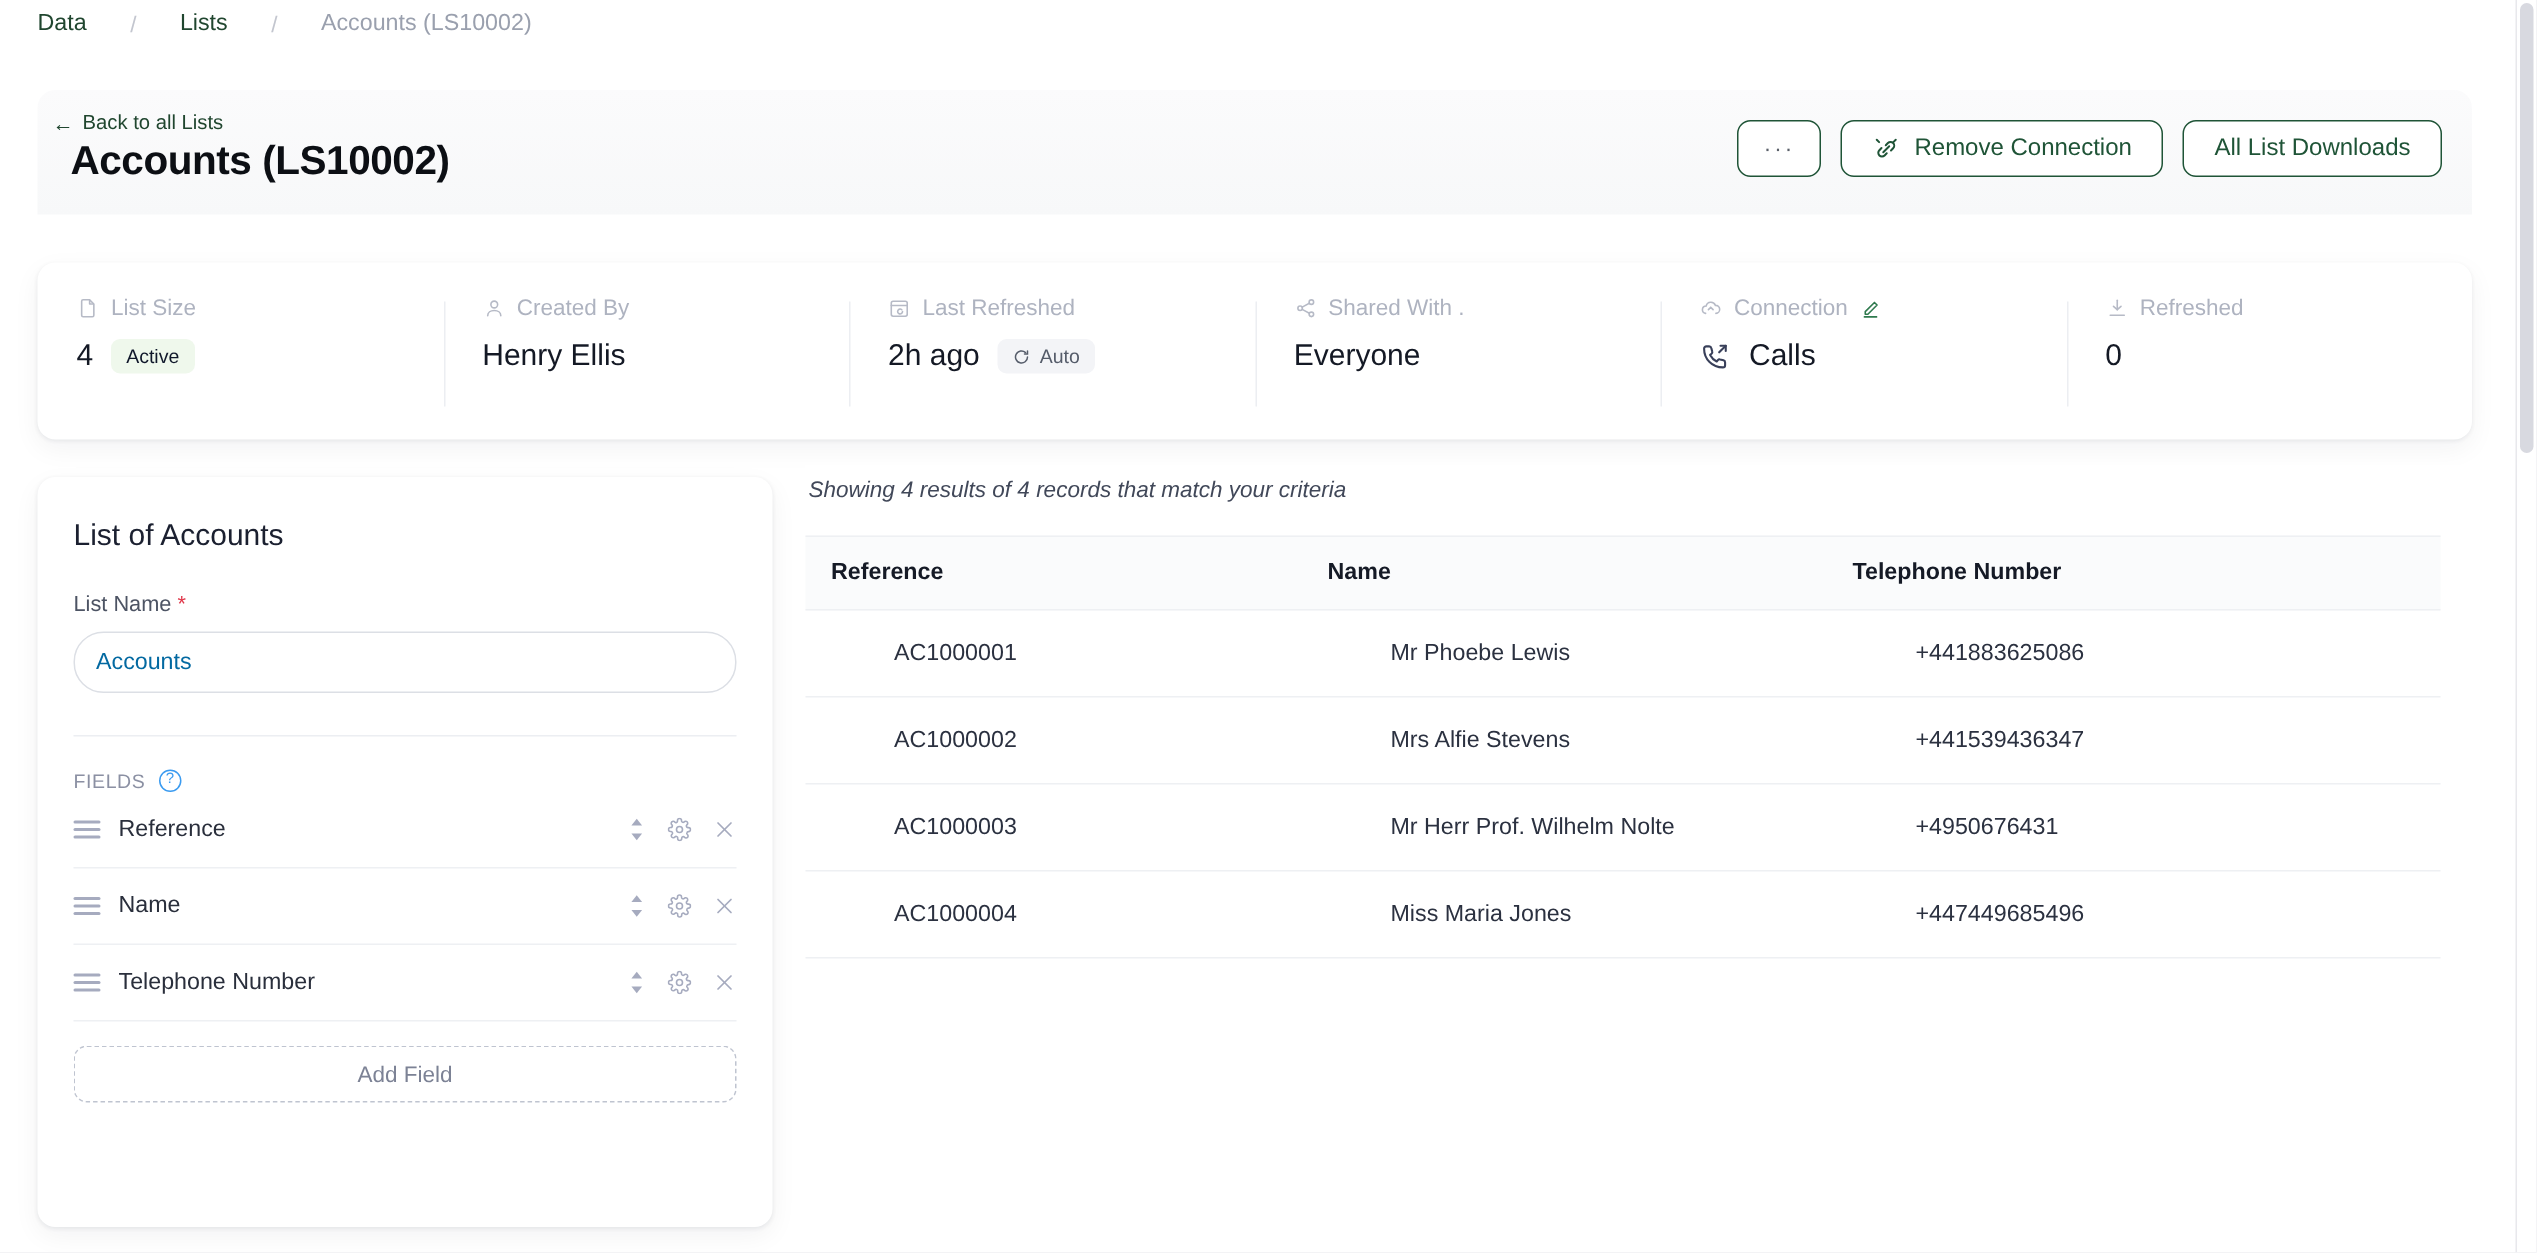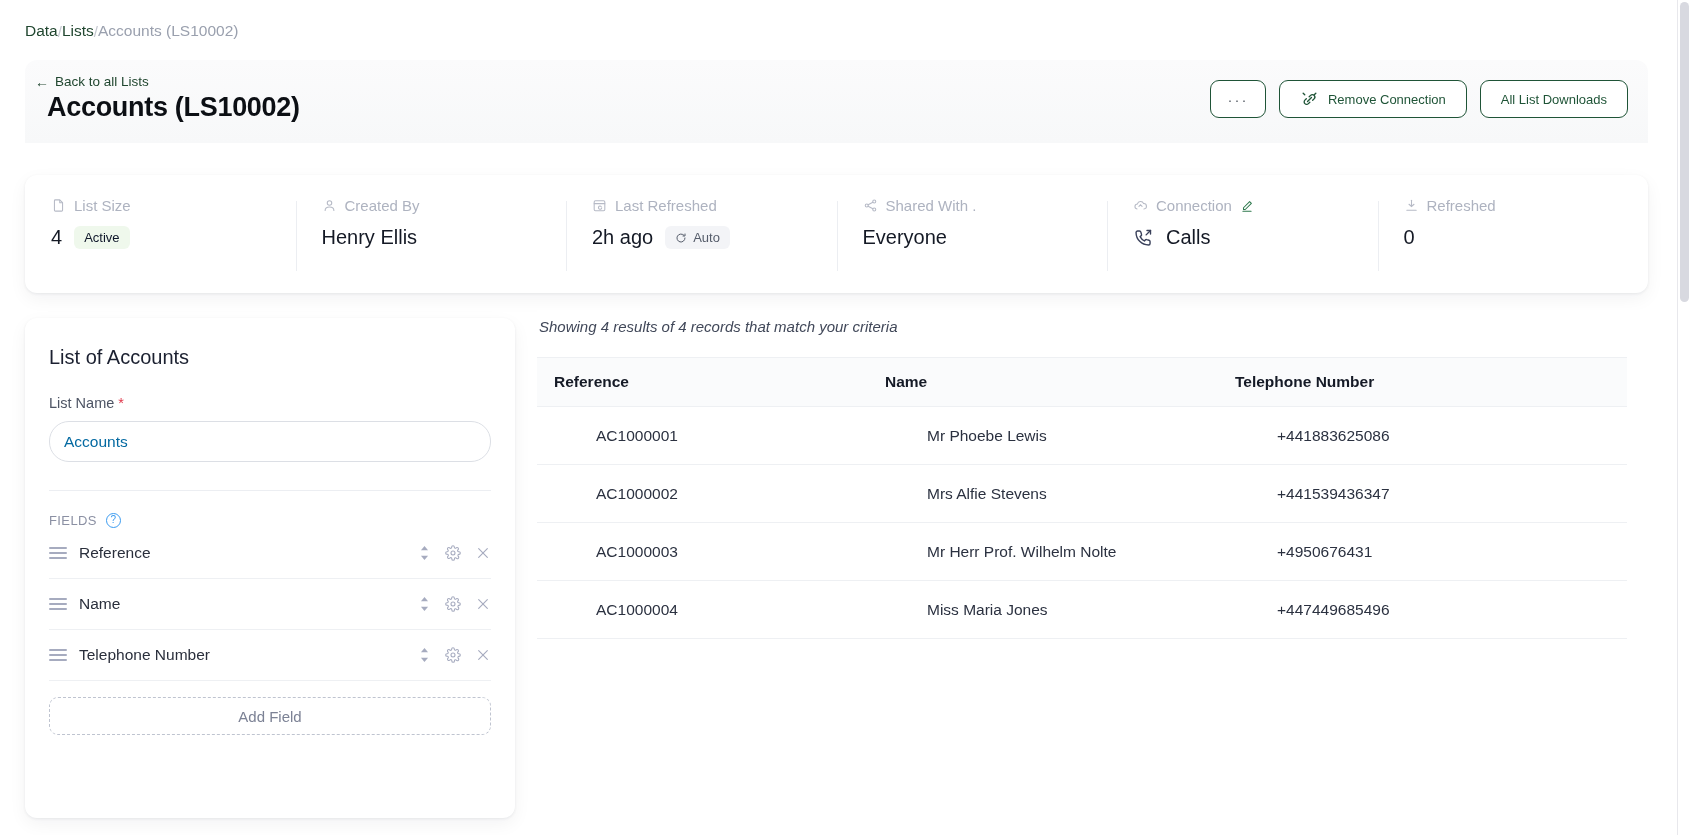--- a/index.html
+++ b/index.html
@@ -24,22 +24,22 @@
   }
   .page-scroll-thumb {
     position: absolute; top: 2px; right: 2px;
     width: 9px; height: 300px;
     border-radius: 6px;
     background: #d8d9e0;
   }
 
   
   .breadcrumb {
-    position: absolute; left: 25px; top: 22px;
-    display: flex; align-items: center; gap: 0;
+    position: absolute; left: 25px; top: 7px;
+    display: flex; align-items: center; gap: 29px;
     font-size: 15.5px;
     justify-content: center;
   }
   .crumb-link { color: #20462f; cursor: pointer; }
   .crumb-sep { color: #c3c6cf; font-size: 15px; }
   .crumb-current { color: #9aa0ae; }
 
   
   .header-card {
     position: absolute; left: 25px; top: 60px;
@@ -60,21 +60,21 @@
   }
   .header-actions {
     position: absolute; right: 20px; top: 20px;
     display: flex; align-items: center; gap: 13px;
   }
   .btn-outline {
     display: flex; align-items: center; justify-content: center; gap: 9px;
     height: 38px; padding: 0 20px;
     border: 1px solid #1f5437; border-radius: 9px;
     background: #ffffff; color: #1f5437;
-    font-size: 13px; font-family: "Liberation Sans", sans-serif;
+    font-size: 16px; font-family: "Liberation Sans", sans-serif;
     cursor: pointer; white-space: nowrap;
   }
   .btn-dots {
     width: 56px; padding: 0;
     letter-spacing: 2px; font-size: 15px; color: #5a6069;
   }
 
   
   .stats-card {
     position: absolute; left: 25px; top: 175px;

